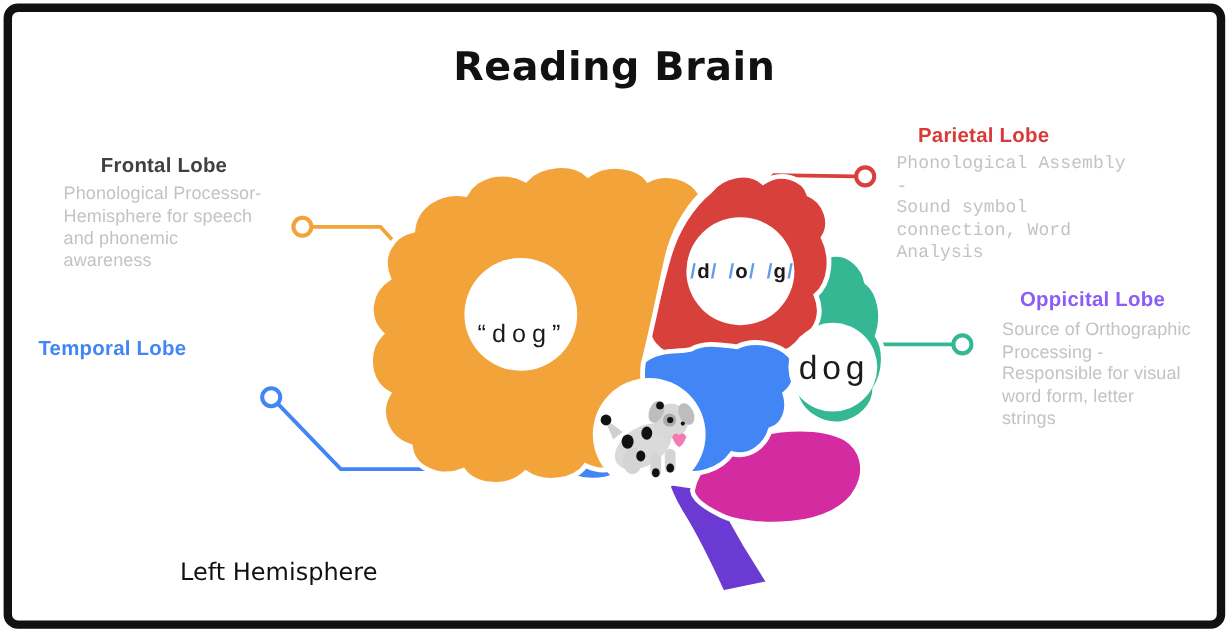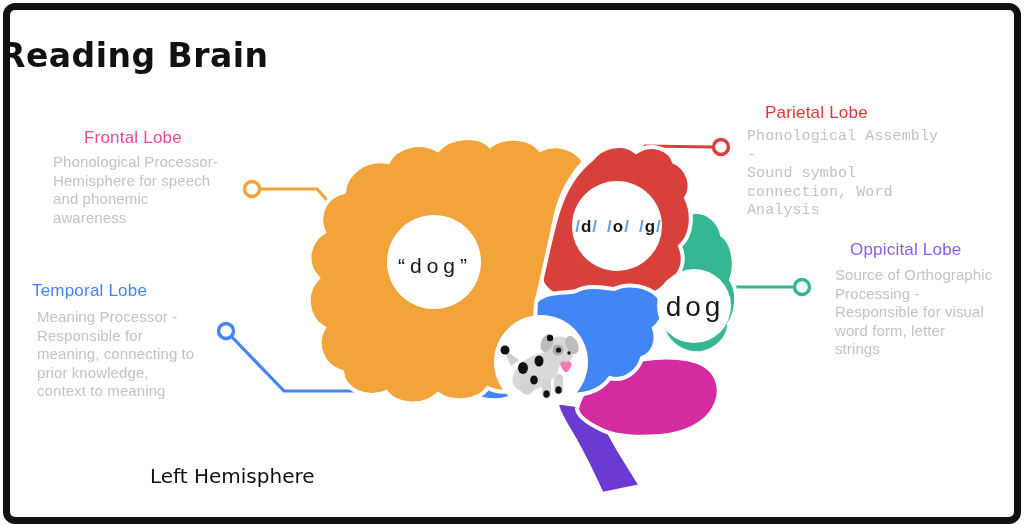--- a/index.html
+++ b/index.html
@@ -6,48 +6,48 @@
   .stage{
     position:relative;width:1024px;height:527px;background:#ffffff;
     font-family:"Liberation Sans",sans-serif;overflow:hidden;box-sizing:border-box;
   }
   .frame{
     position:absolute;left:3px;top:3px;right:3px;bottom:3px;
     border:7px solid #111111;border-radius:12px;pointer-events:none;
   }
   .brain-svg{position:absolute;left:0;top:0;width:1024px;height:527px;}
   .page-title{
-    position:absolute;left:0;right:0;top:36px;
+    position:absolute;left:0;right:0;top:36px;text-align:center;
     font-family:"DejaVu Sans",sans-serif;font-size:33px;font-weight:600;
     color:#111111;letter-spacing:0.5px;
   }
   .hemisphere-label{
     position:absolute;left:150px;top:464px;
     font-family:"DejaVu Sans",sans-serif;font-size:20px;font-weight:500;color:#111111;
   }
   .lobe-heading{
-    position:absolute;font-size:17px;font-weight:400;letter-spacing:0.2px;white-space:nowrap;
+    position:absolute;font-size:17px;font-weight:700;letter-spacing:0.2px;white-space:nowrap;
   }
   .lobe-body{
     position:absolute;font-size:15px;line-height:18.5px;color:#c3c3c3;
     white-space:pre-line;letter-spacing:0.1px;
   }
-  .h-frontal{left:84px;top:128px;color:#ec4899;text-align:center;}
+  .h-frontal{left:84px;top:128px;color:#404040;text-align:center;}
   .b-frontal{left:53px;top:153px;width:215px;}
   .h-temporal{left:32px;top:281px;color:#4285f4;}
   .b-temporal{left:37px;top:308px;width:215px;}
   .h-parietal{left:765px;top:103px;color:#d93a38;}
   .b-parietal{left:747px;top:128px;width:200px;font-family:Liberation Mono, monospace;}
   .h-occipital{left:850px;top:240px;color:#8b5cf6;}
   .b-occipital{left:835px;top:266px;width:195px;}
   .circle-label{
     position:absolute;transform:translate(-50%,-50%);white-space:nowrap;
     color:#1a1a1a;text-align:center;
   }
-  .frontal-word{left:435px;top:266px;font-size:21px;letter-spacing:5px;}
+  .frontal-word{left:435px;top:279px;font-size:21px;letter-spacing:5px;}
   .occipital-word{left:695px;top:307px;font-size:28px;letter-spacing:4px;}
   .phoneme-label{left:618px;top:227px;font-size:17px;font-weight:700;}
   .phoneme-group{margin:0 5px;}
   .slash{color:#5c9ee8;}
   .phoneme{color:#1a1a1a;padding:0 1px;}
 </style>
 </head>
 <body>
 
 <div class="stage">
@@ -140,25 +140,20 @@
   <div class="page-title">Reading Brain</div>
   <div class="hemisphere-label">Left Hemisphere</div>
 
   <div class="lobe-heading h-frontal">Frontal Lobe</div>
   <div class="lobe-body b-frontal">Phonological Processor-
 Hemisphere for speech
 and phonemic
 awareness</div>
 
   <div class="lobe-heading h-temporal">Temporal Lobe</div>
-  <div class="lobe-body b-temporal">Meaning Processor -
-Responsible for
-meaning, connecting to
-prior knowledge,
-context to meaning</div>
 
   <div class="lobe-heading h-parietal">Parietal Lobe</div>
   <div class="lobe-body b-parietal">Phonological Assembly -
 Sound symbol
 connection, Word
 Analysis</div>
 
   <div class="lobe-heading h-occipital">Oppicital Lobe</div>
   <div class="lobe-body b-occipital">Source of Orthographic
 Processing -

